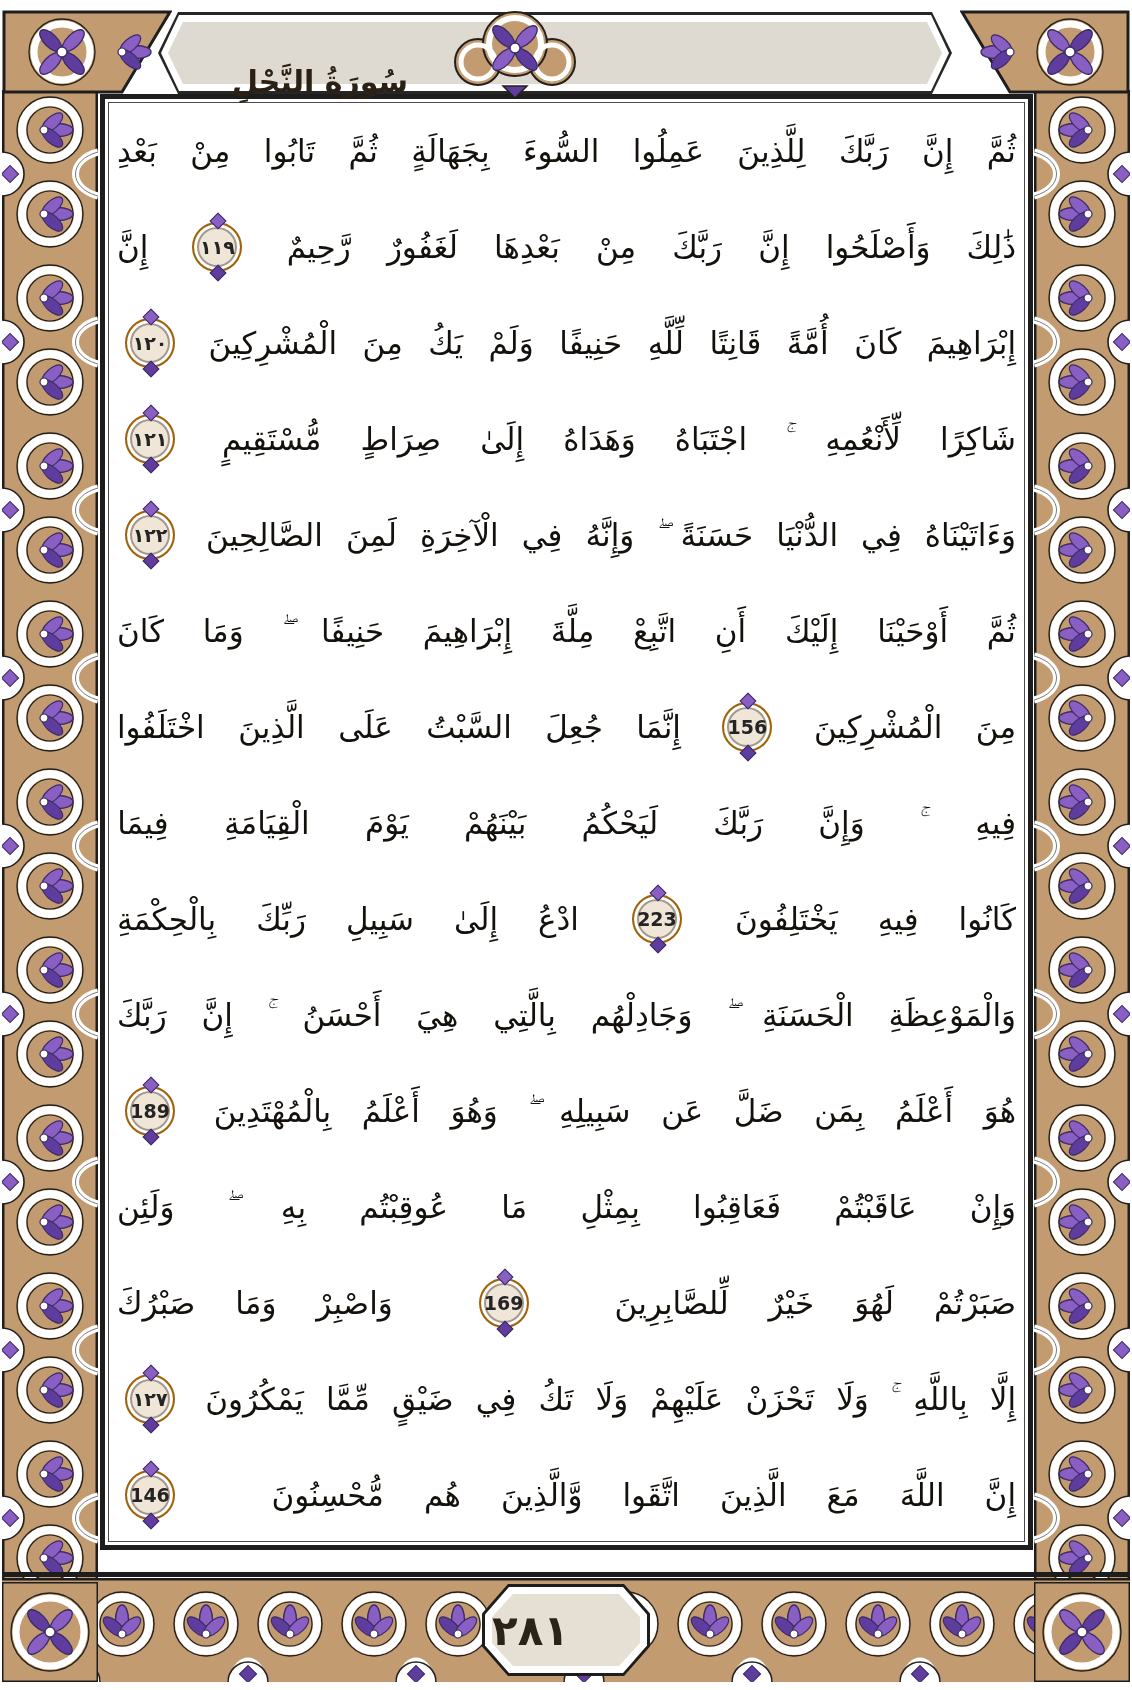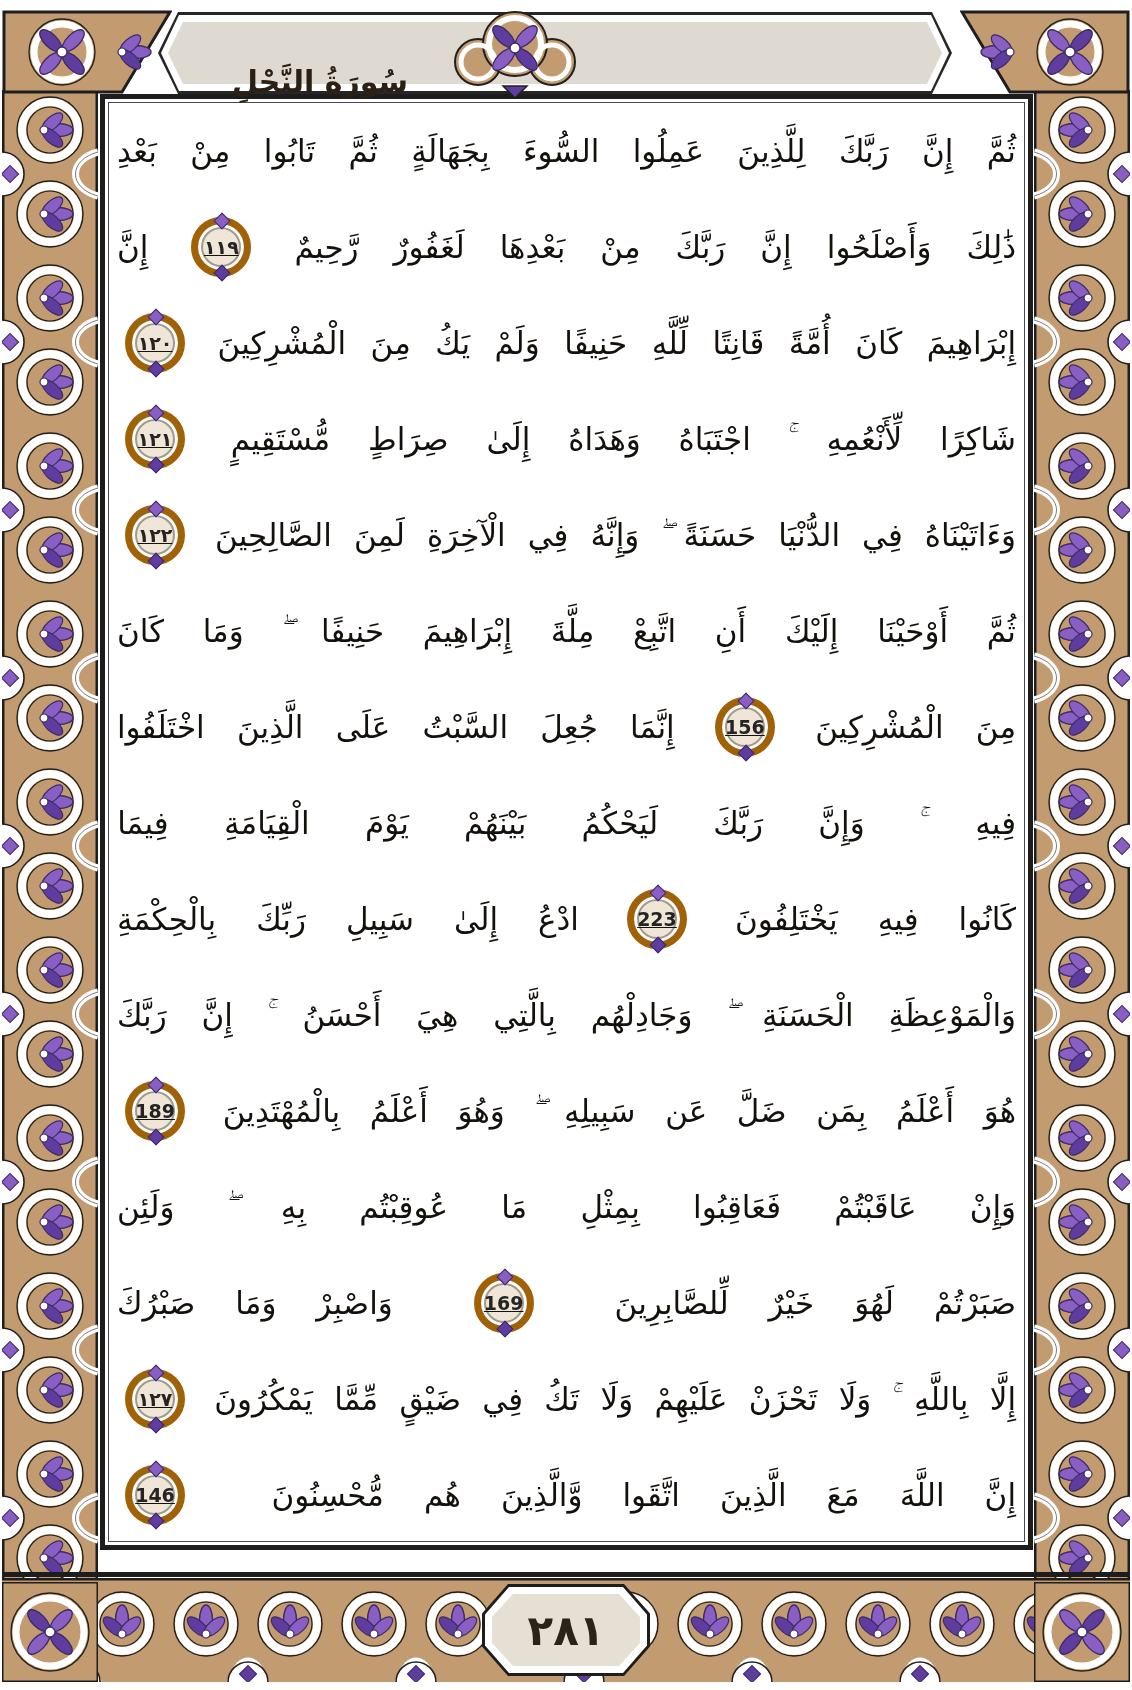--- a/index.html
+++ b/index.html
@@ -45,34 +45,34 @@
     border:5px solid var(--frame-line);box-shadow:inset 0 0 0 3px #fff,inset 0 0 0 4px #4a4a4a;
     box-sizing:border-box;z-index:4;overflow:hidden;}
   .lines{position:absolute;inset:4px 12px;direction:rtl;}
   .qline{white-space:nowrap;display:flex;justify-content:space-between;align-items:center;
     height:96px;font-size:31px;color:#14100c;}
   .qline .qtext{flex:0 1 auto;}
   .qline .sp{flex:1 1 0;}
   
   .medallion{position:relative;display:inline-flex;align-items:center;justify-content:center;
     width:46px;height:46px;border-radius:50%;background:var(--medallion-fill);
-    border:7px solid #a16207;box-shadow:inset 0 0 0 3px #fff,inset 0 0 0 5px rgba(70,58,44,.45);
-    margin:0 8px;flex:0 0 auto;text-decoration:underline;}
+    border:2px solid #a16207;box-shadow:inset 0 0 0 3px #fff,inset 0 0 0 5px rgba(70,58,44,.45);
+    margin:0 8px;flex:0 0 auto;}
   .medallion .mnum{font-size:19px;font-weight:bold;color:#242424;direction:rtl;}
   .medallion::before,.medallion::after{content:"";position:absolute;left:50%;width:10px;height:10px;
     margin-left:-5px;background:var(--accent-purple);border:1px solid #3c2a63;transform:rotate(45deg);}
   .medallion::before{top:-9px;}
   .medallion::after{bottom:-9px;background:var(--accent-purple-dark);}
   
   .plaque-outer{left:482px;top:1584px;width:168px;height:92px;background:#1d1d1d;z-index:6;
     clip-path:polygon(26px 0,calc(100% - 26px) 0,100% 32%,100% 68%,calc(100% - 26px) 100%,26px 100%,0 68%,0 32%);}
   .plaque-mid{position:absolute;inset:3px;background:#fff;
     clip-path:polygon(24px 0,calc(100% - 24px) 0,100% 32%,100% 68%,calc(100% - 24px) 100%,24px 100%,0 68%,0 32%);}
   .plaque-inner{position:absolute;inset:7px;background:var(--plaque-fill);display:flex;
-    align-items:center;justify-content:center;
+    align-items:center;justify-content:flex-start;
     clip-path:polygon(21px 0,calc(100% - 21px) 0,100% 32%,100% 68%,calc(100% - 21px) 100%,21px 100%,0 68%,0 32%);}
   .plaque-inner span{font-size:42px;font-weight:bold;color:#2b2218;direction:rtl;}
 </style>
 </head>
 <body>
 
 <div id="page">
 
   <svg width="0" height="0" style="position:absolute" aria-hidden="true">
     <defs>

